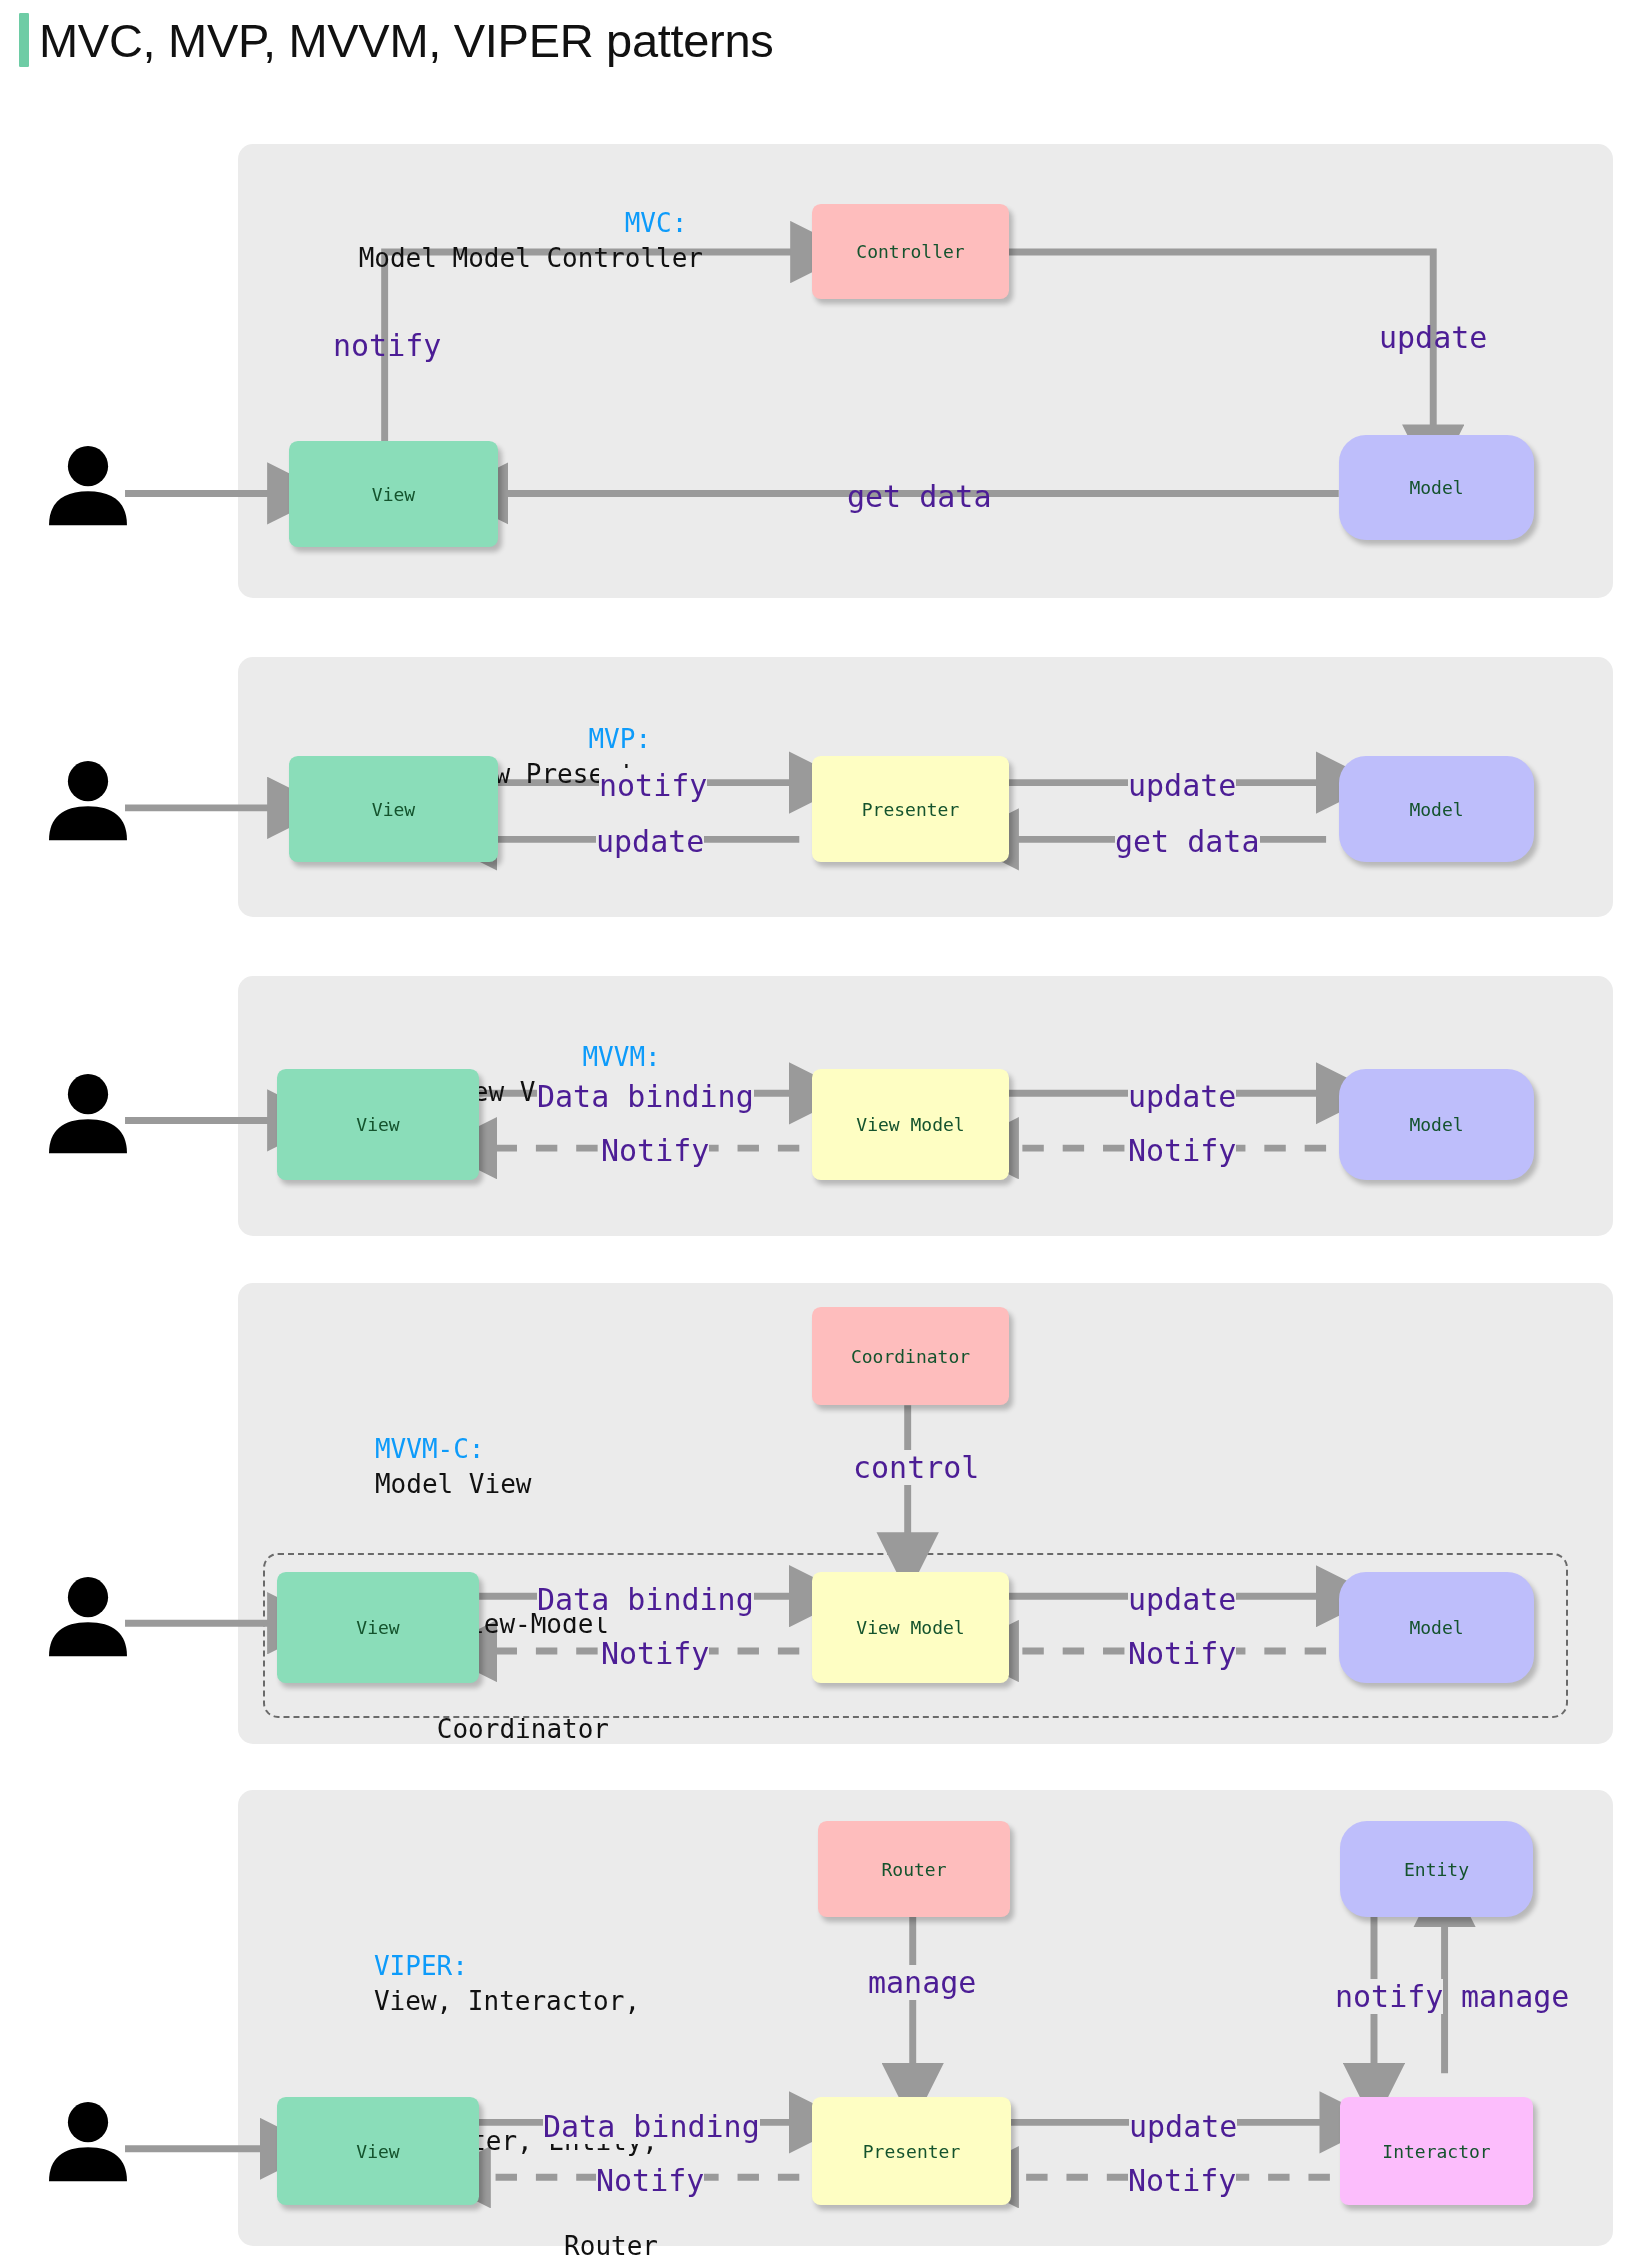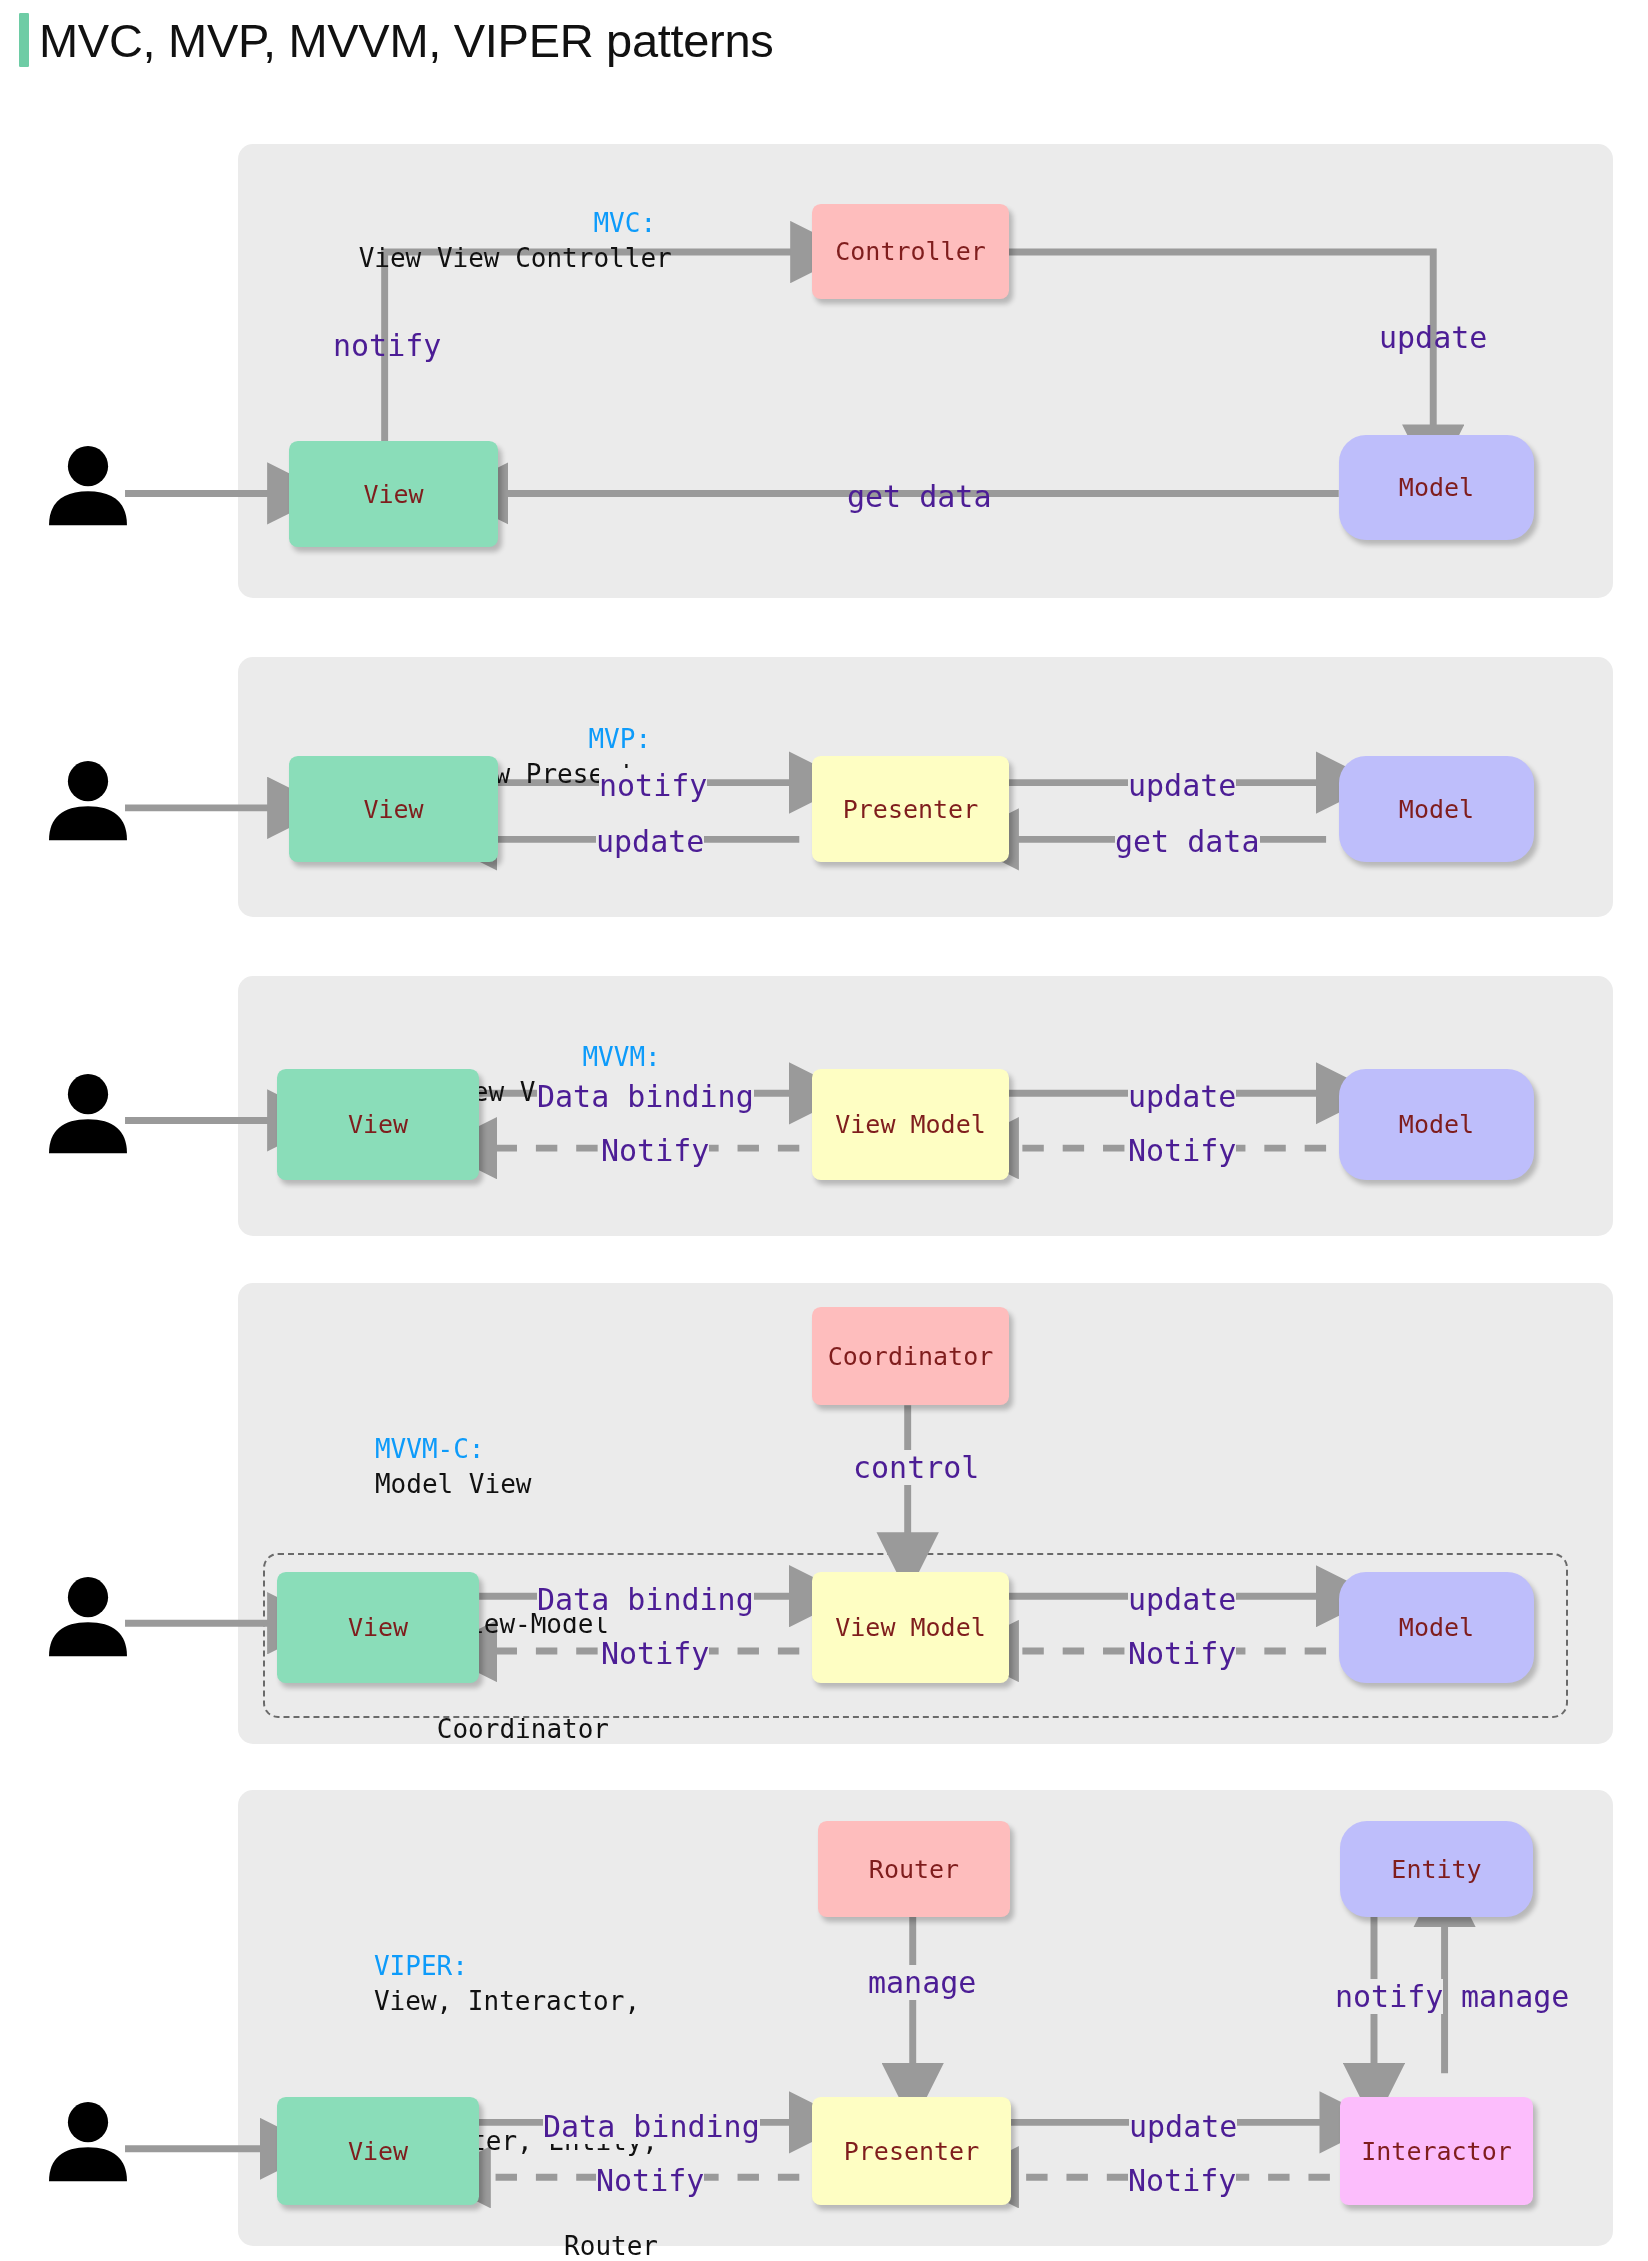--- a/index.html
+++ b/index.html
@@ -45,21 +45,21 @@
   .sec-label .key { color: #0d9bfa; }
 
   
   .person { position: absolute; width: 88px; height: 88px; }
 
   
   .node {
     position: absolute;
     border-radius: 8.8px;
     display: flex; align-items: center; justify-content: center;
-    font-size: 25px; color: #7f1d1d;
+    font-size: 18px; color: #14532d;
     box-shadow: 3.8px 5px 5.7px rgba(0,0,0,0.22);
     white-space: nowrap;
   }
   .n-green  { background: #8ADDB9; }
   .n-purple { background: #BEBEFB; border-radius: 27px; }
   .n-pink   { background: #FEBDBD; }
   .n-yellow { background: #FEFEC3; }
   .n-magent { background: #FCBDFC; }
 
   
@@ -159,21 +159,21 @@
     <circle cx="70" cy="40" r="32" fill="#000"></circle>
     <path d="M8 134 C8 98 30 80 70 80 C110 80 132 98 132 134 Z" fill="#000"></path>
   </svg>
   <svg class="person" style="left:44px; top:2097px;" viewBox="0 0 140 140">
     <circle cx="70" cy="40" r="32" fill="#000"></circle>
     <path d="M8 134 C8 98 30 80 70 80 C110 80 132 98 132 134 Z" fill="#000"></path>
   </svg>
 
   <div class="sec-label" style="left:296px; top:171px;">
     <span class="key">MVC: </span>
-    <span>View View Controller</span>
+    <span>Model Model Controller</span>
   </div>
 
   <div class="sec-label" style="left:291px; top:687px;">
     <span class="key">MVP: </span>
     <span>Model View Presenter</span>
   </div>
 
   <div class="sec-label" style="left:285px; top:1005px;">
     <span class="key">MVVM: </span>
     <span>Model View View-Model</span>

